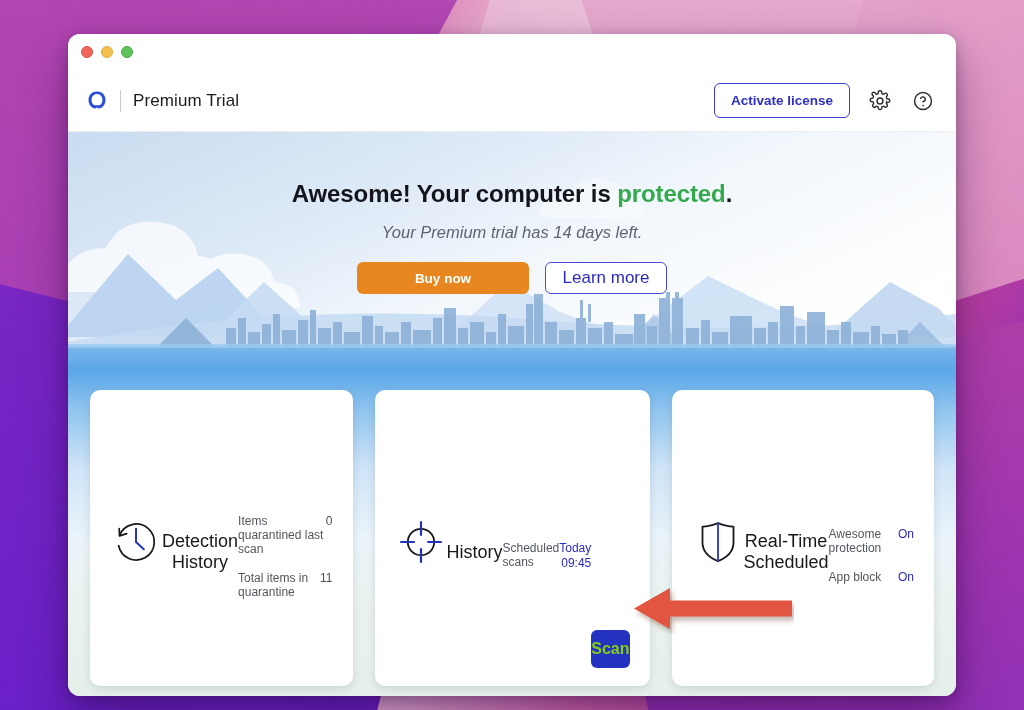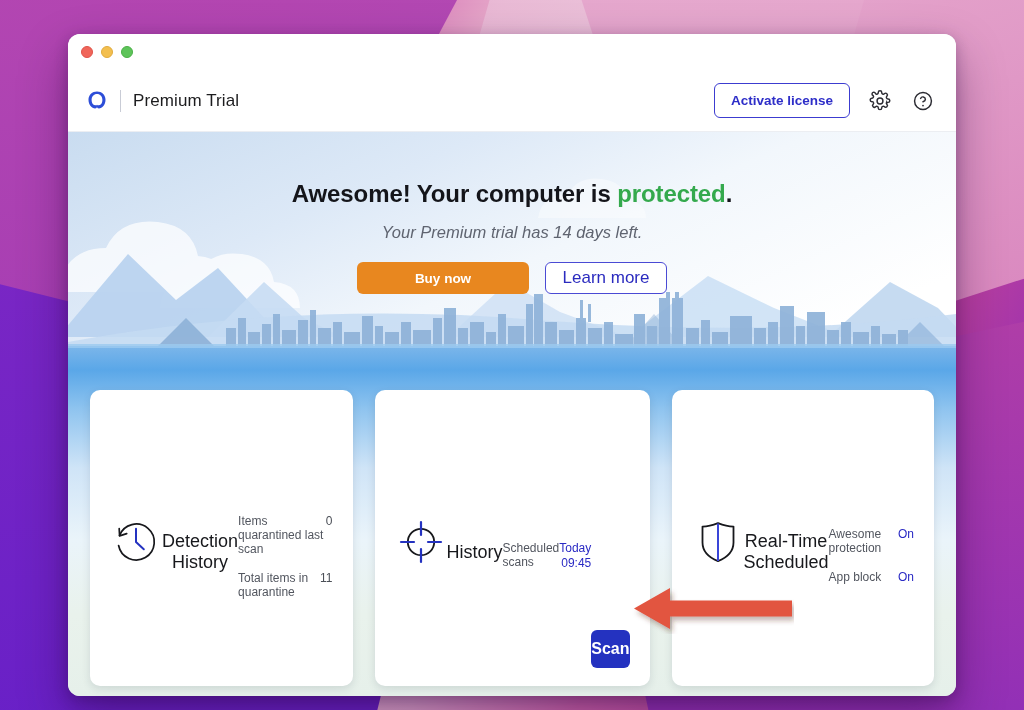--- a/index.html
+++ b/index.html
@@ -235,21 +235,21 @@
     font-size: 12px;
   }
   .row .label { color: #52565f; }
   .row .value { color: #4b4f57; font-weight: normal; }
   .row .value.blue { color: #2a2ac4; text-align: right; line-height: 1.25; }
   .card-foot { margin-top: auto; width: 100%; }
   .btn-scan {
     width: 100%;
     height: 38px;
     background: #2432c0;
-    color: #ffffff;
+    color: #84cc16;
     border: none;
     border-radius: 6px;
     font-size: 16px;
     font-weight: bold;
     cursor: pointer;
     font-family: "Liberation Sans", sans-serif;
   }
 
   
   #annotation-arrow {

